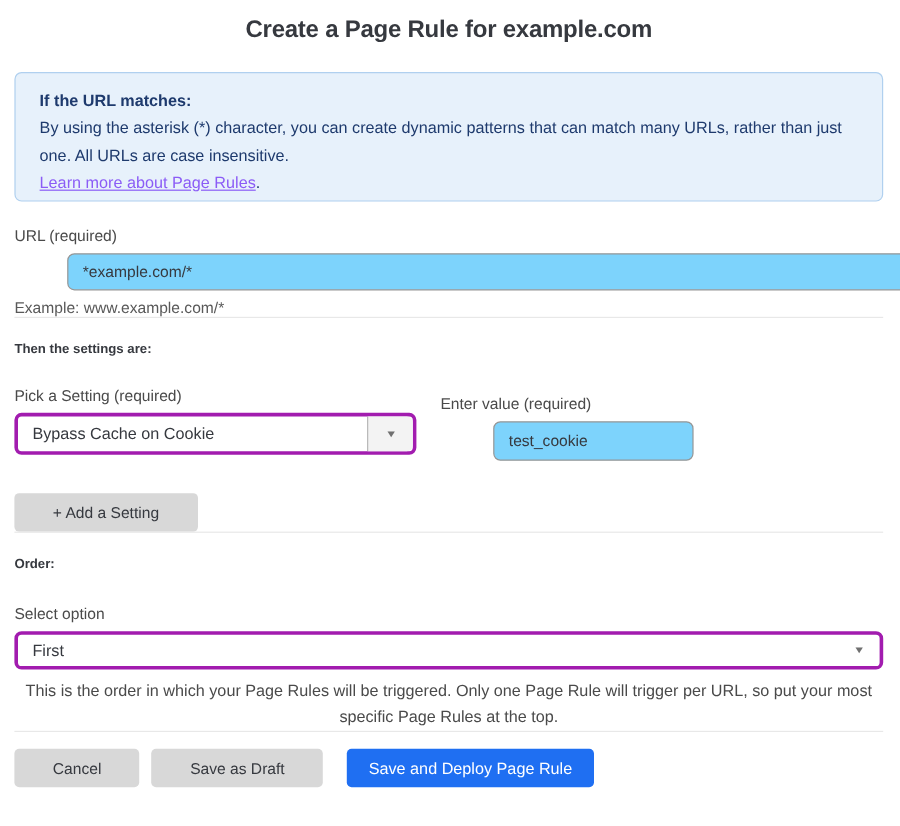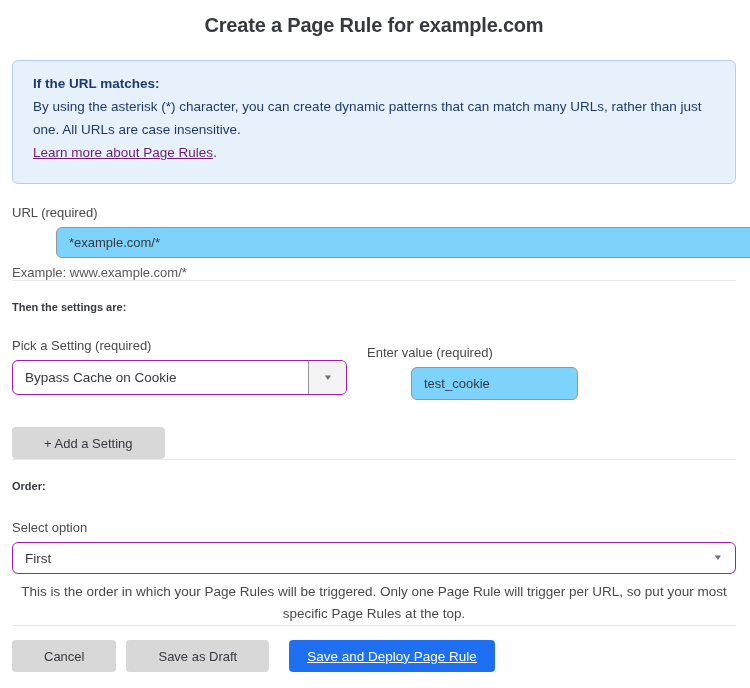--- a/index.html
+++ b/index.html
@@ -19,27 +19,27 @@
     color: #36393f;
     margin: 14px 0 0 0;
     letter-spacing: -0.2px;
     text-align: center;
   }
   .info-box {
     margin-top: 23px;
     background: #e7f1fb;
     border: 1px solid #b0d0ef;
     border-radius: 6px;
-    padding: 11px 20px 19px 20px;
+    padding: 11px 20px 3px 20px;
     color: #1e3a6d;
     font-size: 13.5px;
     line-height: 23px;
   }
   .info-heading { font-weight: bold; }
-  .info-link { color: #701a75; text-decoration: underline; cursor: pointer; }
+  .info-link { color: #8b5cf6; text-decoration: underline; cursor: pointer; }
   .field-label {
     display: block;
     font-size: 13px;
     color: #4a4a4a;
     margin: 0 0 7px 0;
   }
   .url-field { margin-top: 21px; }
   .text-input {
     height: 31px;
     border: 1px solid #969696;
@@ -71,21 +71,21 @@
     font-weight: bold;
     color: #36393f;
     margin: 20px 0 0 0;
   }
   .settings-row { display: flex; margin-top: 25px; }
   .col-setting { width: 335px; }
   .col-value { margin-left: 20px; margin-top: 7px; }
   .select-box {
     display: flex;
     align-items: center;
-    border: 1px solid #a21caf;
+    border: 3px solid #a21caf;
     border-radius: 6px;
     background: #fff;
     height: 35px;
     cursor: pointer;
   }
   .select-text {
     padding: 0 12px;
     font-size: 13.5px;
     color: #36393f;
     flex: 1;
@@ -132,21 +132,20 @@
     color: #36393f;
     padding: 0 32px;
   }
   .add-btn { margin-top: 27px; }
   .blue-btn {
     background: #1f6ff2;
     color: #ffffff;
     padding: 0 18px;
     font-size: 13.5px;
     margin-left: 10px;
-    text-decoration: underline;
   }
   .actions { display: flex; gap: 10px; margin-top: 14px; align-items: center; }
 </style>
 </head>
 <body>
 
 <div>
 
   <h1 class="page-title">Create a Page Rule for example.com</h1>
 

